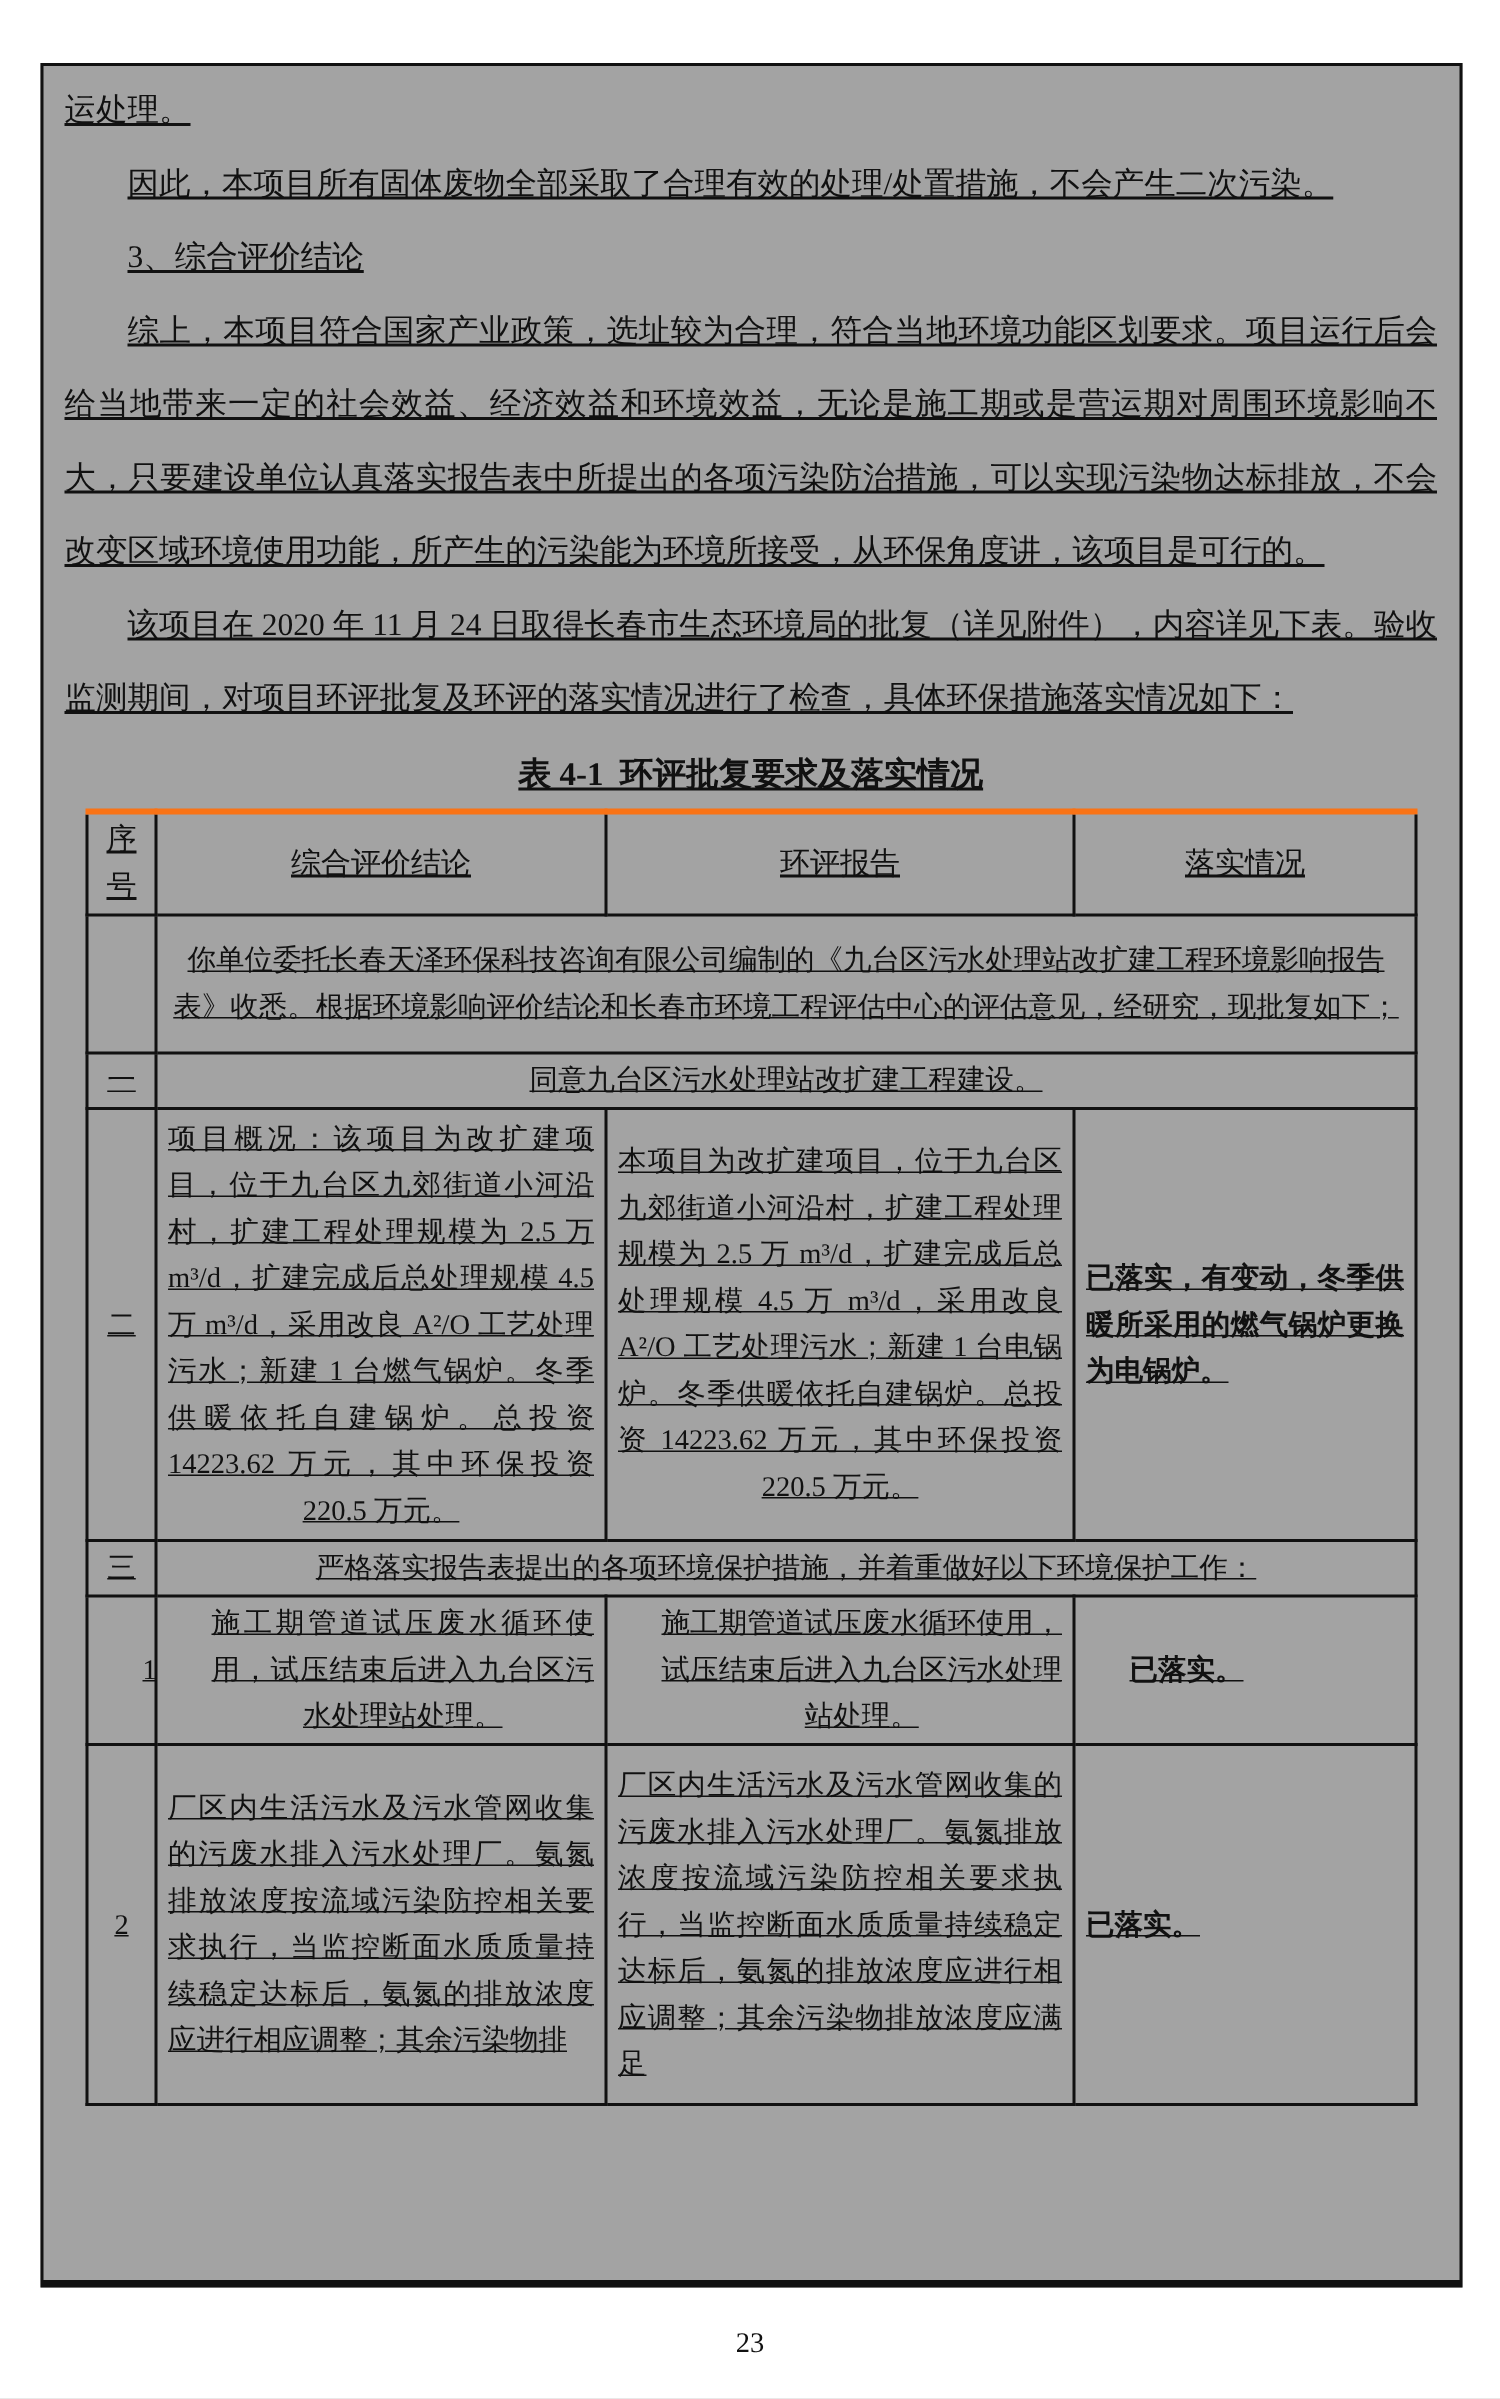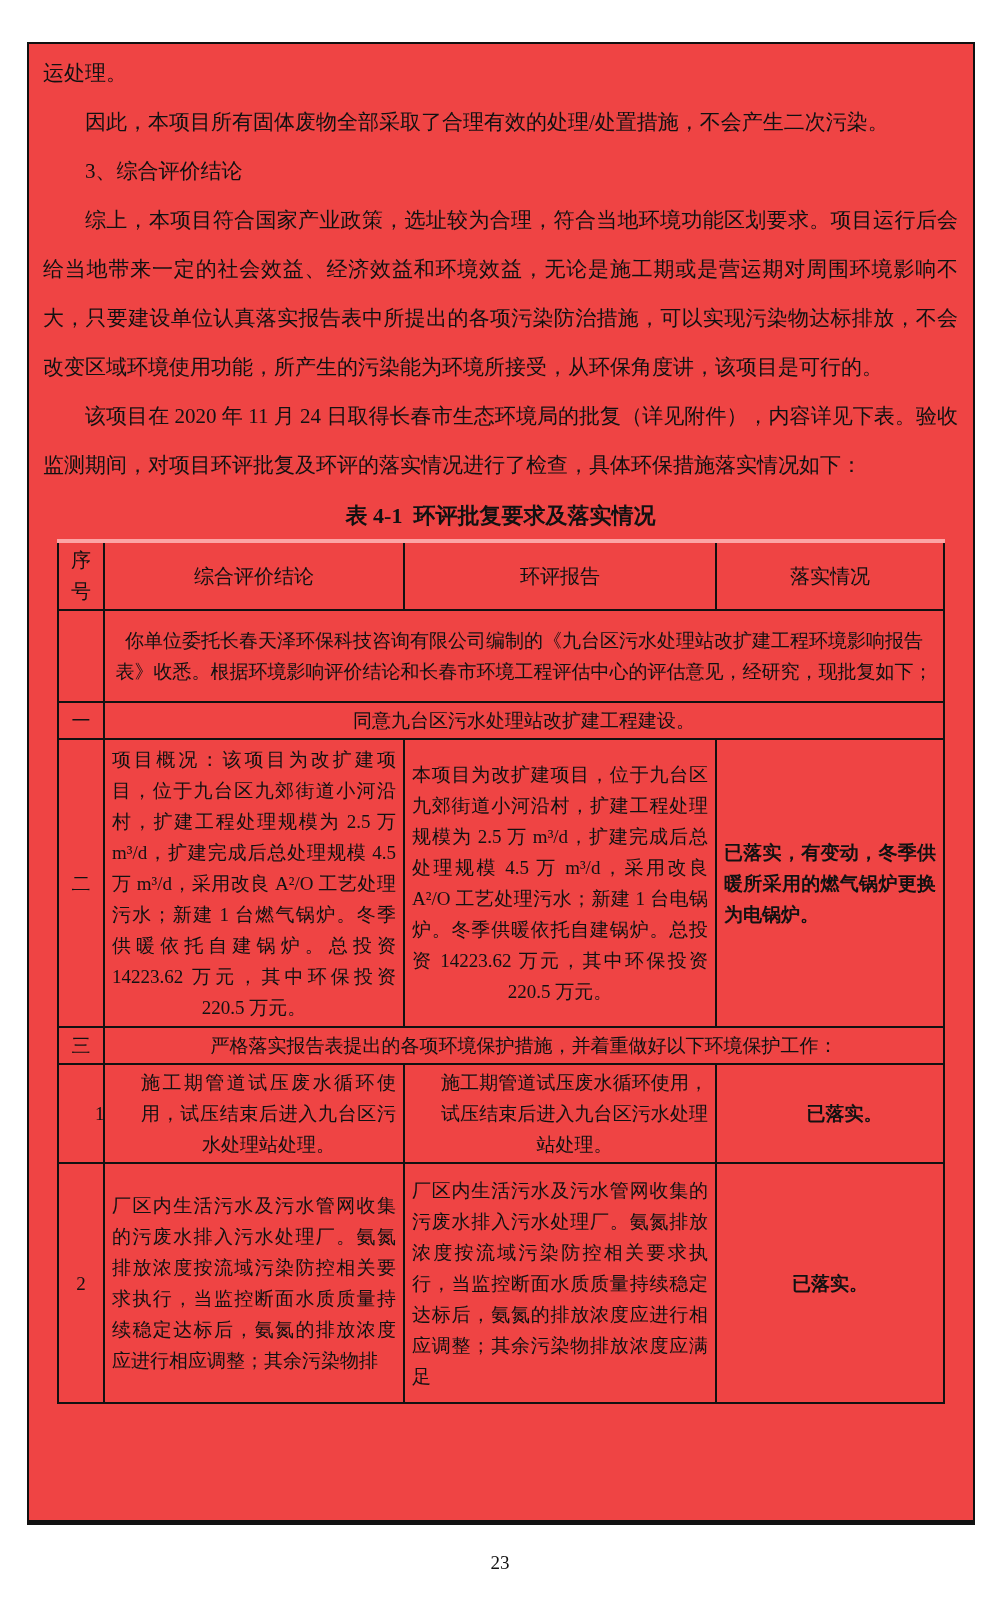--- a/index.html
+++ b/index.html
@@ -12,21 +12,22 @@
     overflow: hidden;
   }
   .frame {
     position: absolute;
     left: 27px; top: 42px;
     width: 948px; height: 1483px;
     border: 2px solid #111111;
     border-bottom-width: 5px;
     padding: 5px 15px 0 14px;
     overflow: hidden;
-    background: #ef4444;
+    background: #a3a3a3;
+    text-decoration: underline;
   }
   .bodytext {
     font-size: 21px;
     line-height: 49px;
     text-align: justify;
   }
   .indent { text-indent: 2em; }
   .h-gap { margin-top: 16px; }
   .table-title {
     margin-top: 3px;
@@ -34,21 +35,21 @@
     font-weight: bold;
     text-align: center;
     line-height: 46px;
     white-space: pre;
   }
   table.approval {
     margin-left: 14px;
     width: 886px;
     border-collapse: collapse;
     table-layout: fixed;
-    border-top: 4px solid #fca5a5;
+    border-top: 4px solid #f97316;
     font-size: 19px;
   }
   table.approval td {
     border: 2px solid #111111;
     vertical-align: middle;
     padding: 2px 7px;
     line-height: 31px;
   }
   td.hdr {
     text-align: center;
@@ -67,21 +68,21 @@
     vertical-align: top;
     padding-top: 5px;
   }
   td.status-bold {
     font-weight: bold;
     text-align: justify;
     line-height: 36px;
   }
   td.status-center {
     font-weight: bold;
-    text-align: center;
+    text-align: left;
   }
   tr.r-intro td { height: 92px; }
   tr.r-one td { height: 31px; }
   tr.r-two td { height: 288px; }
   tr.r-three td { height: 31px; }
   tr.r-item1 td { height: 90px; padding-left: 36px; }
   tr.r-item2 td { height: 240px; }
   .page-number {
     position: absolute;
     left: 0; right: 0;

